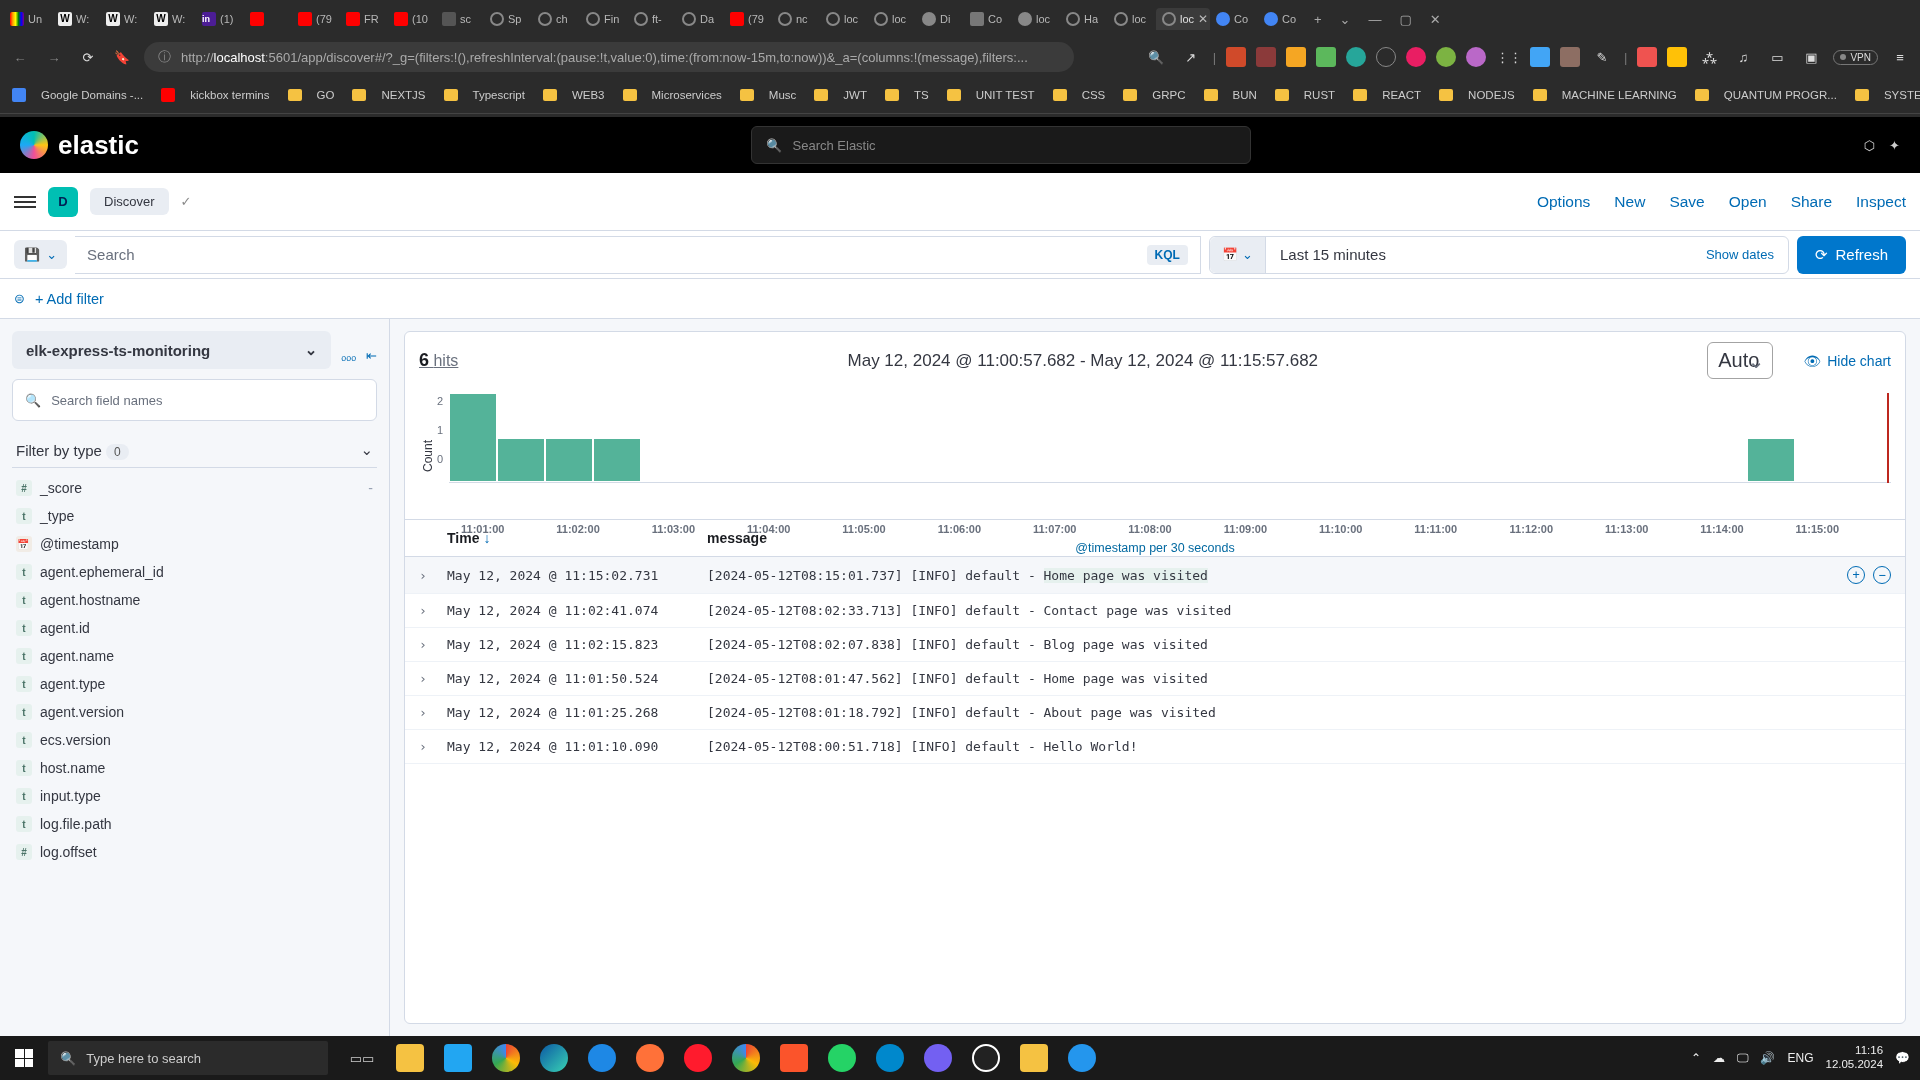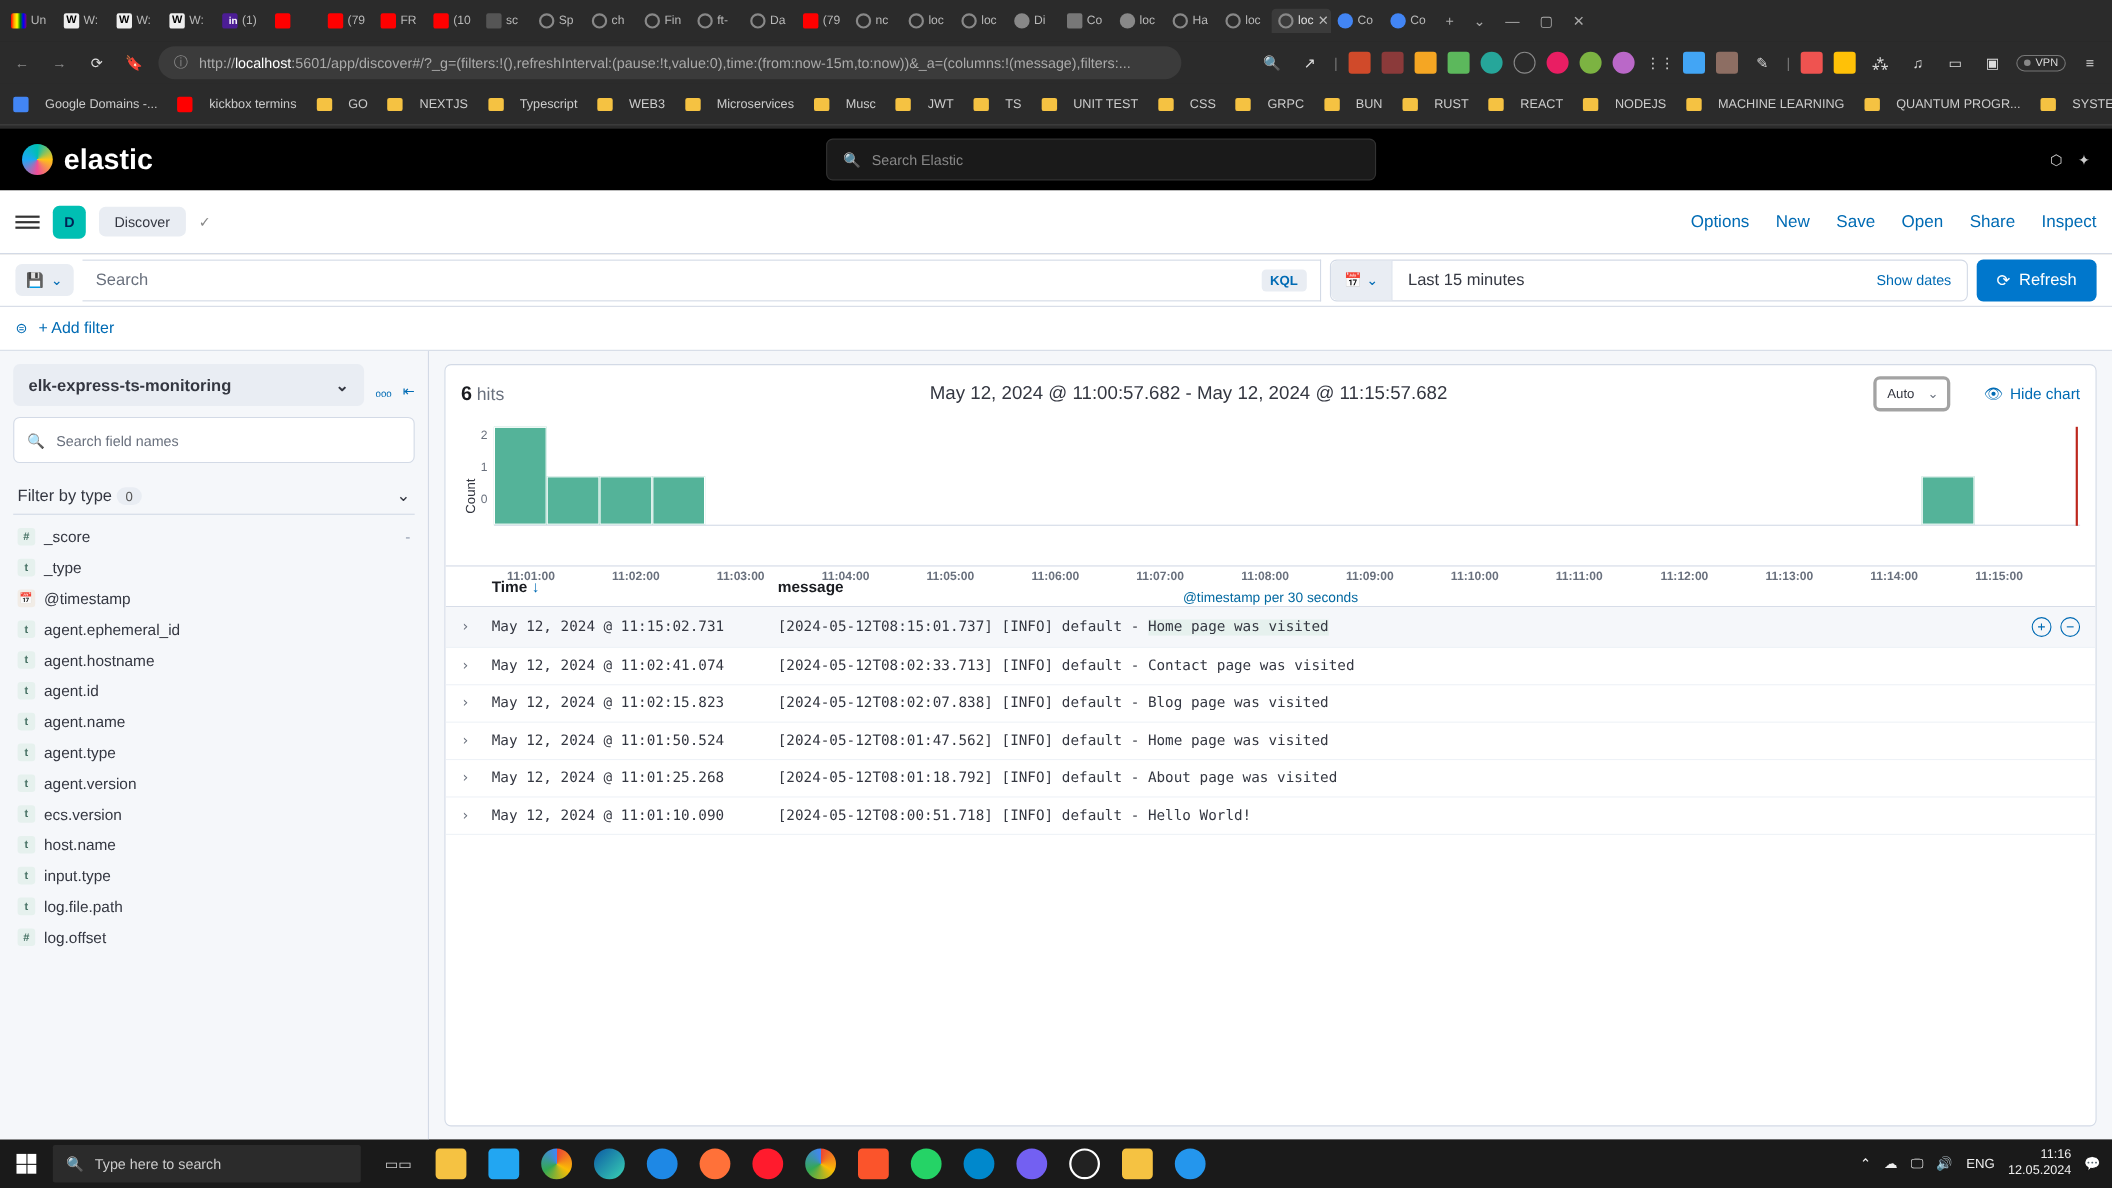--- a/index.html
+++ b/index.html
@@ -6,21 +6,21 @@
 body { font-family: -apple-system, BlinkMacSystemFont, "Segoe UI", Helvetica, Arial, sans-serif; font-size: 13px; background: #2b2b2b; width: 1920px; height: 1080px; overflow: hidden; }
 
 
 .browser-chrome { background: #2b2b2b; height: 117px; }
 .tabbar { display: flex; align-items: center; height: 38px; padding: 0 4px; background: #2b2b2b; }
 .tab { display: flex; align-items: center; gap: 4px; padding: 4px 6px; color: #b8b8b8; font-size: 11px; min-width: 48px; max-width: 54px; cursor: pointer; white-space: nowrap; overflow: hidden; border-radius: 4px 4px 0 0; }
 .tab.active { background: #3b3b3b; color: #e0e0e0; }
 .tab-ico { width: 14px; height: 14px; border-radius: 2px; flex-shrink: 0; }
 .tab-ico.rainbow { background: linear-gradient(90deg,#ff0000,#ffa500,#ffff00,#008000,#0000ff,#800080); }
 .tab-ico.wiki { background: #eee; color:#000; font-size:10px; line-height:14px; text-align:center; font-weight:bold; }
-.tab-ico.li { background: #4c1d95; color:#fff; font-size:9px; line-height:14px; text-align:right; font-weight:bold; }
+.tab-ico.li { background: #4c1d95; color:#fff; font-size:9px; line-height:14px; text-align:left; font-weight:bold; }
 .tab-ico.yt { background: #ff0000; }
 .tab-ico.tri { background: #555; }
 .tab-ico.ring { border: 2px solid #888; border-radius: 50%; }
 .tab-ico.proc { background: #888; border-radius:50%; }
 .tab-ico.gear { background: #777; }
 .tab-ico.cloud { background: #4285f4; border-radius:50%; }
 .tab-close { color:#bbb; font-size:12px; cursor:pointer; }
 .tabbar-right { margin-left: 8px; display:flex; gap:18px; color:#aaa; align-items:center; }
 
 .addrbar { display:flex; align-items:center; height:38px; padding:0 8px; gap:10px; background:#2b2b2b; }
@@ -82,24 +82,24 @@
 .field-row { display:flex; align-items:center; gap:8px; padding:6px 4px; font-size:14px; color:#343741; cursor:pointer; }
 .ft { width:16px; height:16px; border-radius:3px; font-size:10px; display:flex; align-items:center; justify-content:center; font-weight:bold; }
 .ft.t { background:#e6f1ee; color:#4a7367; }
 .ft.h { background:#e6f1ee; color:#4a7367; }
 .ft.d { background:#f1ece6; color:#8c6a3d; }
 .field-dash { margin-left:auto; color:#98a2b3; }
 
 .content { flex:1; padding:12px 14px; overflow:hidden; display:flex; flex-direction:column; }
 .panel { background:#fff; border:1px solid #d3dae6; border-radius:6px; flex:1; display:flex; flex-direction:column; overflow:hidden; }
 .panel-hdr { display:flex; align-items:center; padding:10px 14px; gap:14px; }
-.hits { font-size:16px; color:#69707d; }
+.hits { font-size:16px; color:#69707d;text-decoration:underline; }
 .hits b { color:#1a1c21; font-size:18px; }
 .daterange { margin:0 auto; color:#343741; font-size:17px; }
-.interval-sel { border:3px solid #a3a3a3; border-radius:6px; padding:6px 30px 6px 10px; font-size:12px; color:#343741; cursor:pointer; position:relative; }
+.interval-sel { border:1px solid #a3a3a3; border-radius:6px; padding:6px 13px 6px 10px; font-size:20px; color:#343741; cursor:pointer; position:relative; }
 .interval-sel::after { content:"⌄"; position:absolute; right:8px; color:#69707d; }
 .hide-chart { color:#006bb4; font-size:14px; cursor:pointer; display:flex; gap:6px; align-items:center; margin-left:16px; }
 
 .chart-area { height:130px; padding:4px 14px 0 14px; position:relative; }
 .chart-inner { display:flex; height:100%; }
 .ylabel { writing-mode:vertical-rl; transform:rotate(180deg); font-size:12px; color:#343741; text-align:center; padding:0 2px; }
 .yaxis { display:flex; flex-direction:column; justify-content:space-between; font-size:11px; color:#69707d; padding:2px 6px 18px 0; text-align:right; height: 90px; }
 .plot { flex:1; position:relative; border-bottom:1px solid #d3dae6; height:90px; }
 .bar { position:absolute; bottom:0; background:#54b399; border:1px solid #fff; }
 .redline { position:absolute; right:2px; top:0; height:90px; width:2px; background:#bd271e; }

